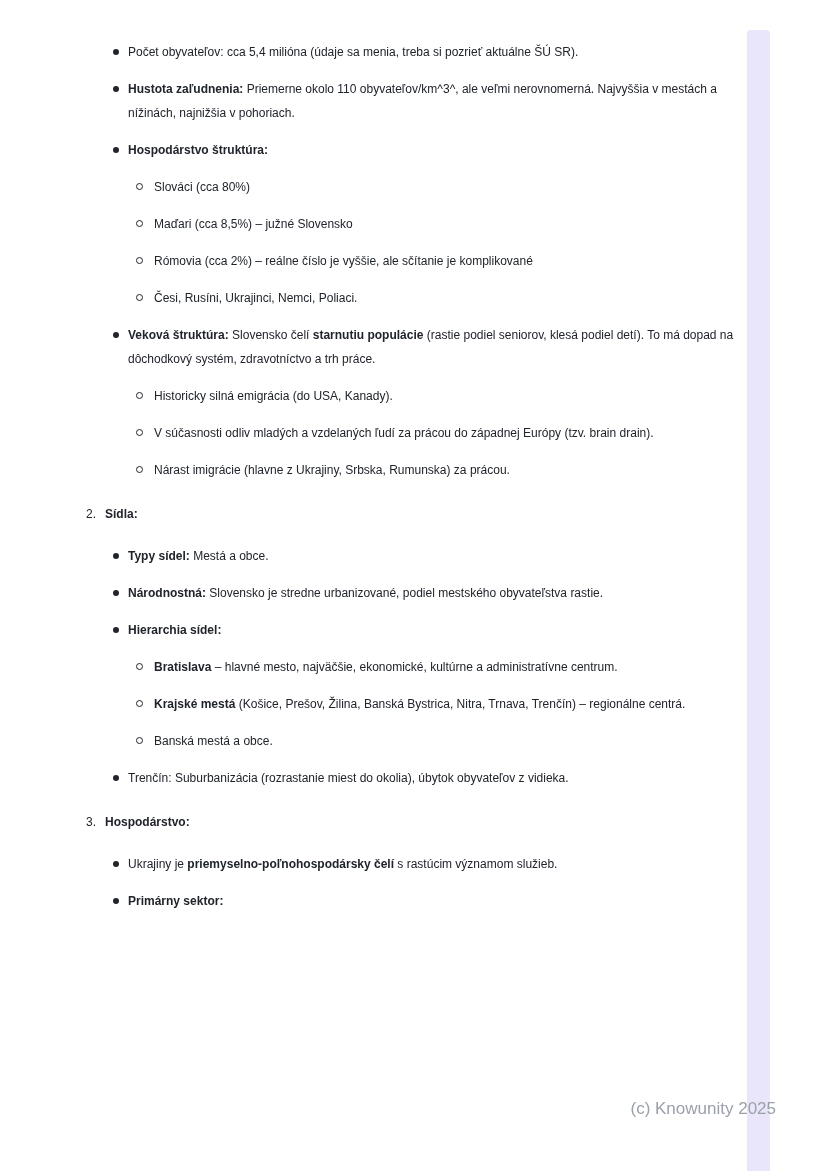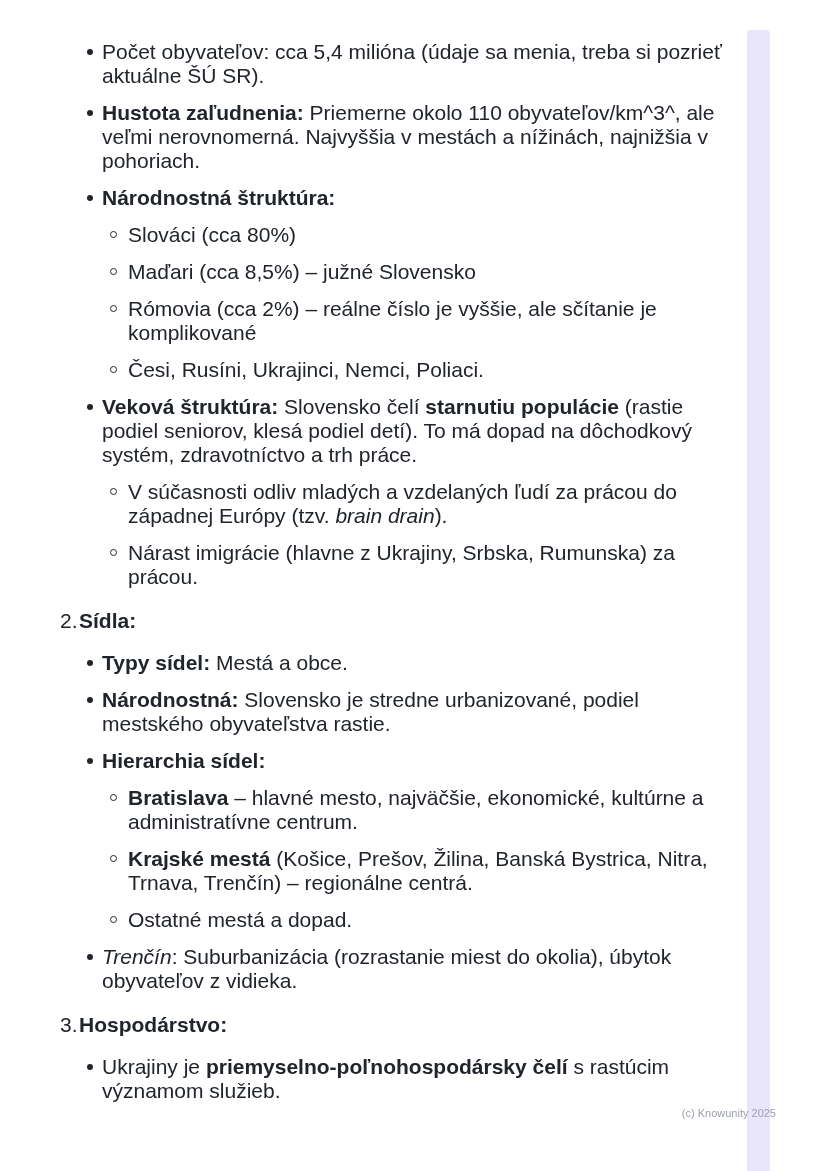--- a/index.html
+++ b/index.html
@@ -6,53 +6,53 @@
   html, body { width: 828px; height: 1171px; }
   body {
     background: #ffffff;
     font-family: "Liberation Sans", "DejaVu Sans", sans-serif;
     color: #20242b;
     position: relative;
     overflow: hidden;
   }
   .content {
     position: absolute;
-    left: 60px;
+    left: 86px;
     top: 40px;
     width: 668px;
-    font-size: 21px;
+    font-size: 12px;
     line-height: 24px;
   }
   .row { display: flex; align-items: flex-start; margin-bottom: 13px; }
   .row.num { margin-top: 20px; margin-bottom: 18px; }
   .row.li1 { margin-left: 27px; }
   .row.li2 { margin-left: 50px; }
   .marker { flex: 0 0 auto; }
   .row.num .marker { width: 19px; }
   .row.li1 .marker { width: 15px; padding-top: 9px; }
   .row.li2 .marker { width: 18px; padding-top: 8px; }
   .dot  { width: 6px; height: 6px; border-radius: 50%; background: currentColor; display: block; }
   .ring { width: 7px; height: 7px; border-radius: 50%; border: 1.5px solid currentColor; display: block; }
   .text { flex: 1 1 auto; }
   .b { font-weight: 700; }
-  .i { font-style: italic; }
+  .i { }
   .side-panel {
     position: absolute;
     top: 30px;
     right: 58px;
     width: 23px;
     height: calc(100% - 30px);
     background: #e9e6fb;
     border-radius: 4px 4px 0 0;
   }
   .watermark {
     position: absolute;
     right: 52px;
     bottom: 52px;
-    font-size: 11px;
+    font-size: 17px;
     color: #9ba1aa;
     z-index: 2;
     white-space: nowrap;
   }
 </style>
 </head>
 <body style="color: rgb(32, 36, 43);">
 
 <div class="content" id="doc">
     <div class="row li1">
@@ -64,21 +64,21 @@
     <div class="row li1">
       <span class="marker">
         <span class="dot"></span>
       </span>
       <span class="text"><span class="b">Hustota zaľudnenia:</span><span> Priemerne okolo 110 obyvateľov/km^3^, ale veľmi nerovnomerná. Najvyššia v mestách a nížinách, najnižšia v pohoriach.</span></span>
     </div>
     <div class="row li1">
       <span class="marker">
         <span class="dot"></span>
       </span>
-      <span class="text"><span class="b">Národnostná štruktúra:</span></span>
+      <span class="text"><span class="b">Hospodárstvo štruktúra:</span></span>
     </div>
     <div class="row li2">
       <span class="marker">
         <span class="ring"></span>
       </span>
       <span class="text"><span>Slováci (cca 80%)</span></span>
     </div>
     <div class="row li2">
       <span class="marker">
         <span class="ring"></span>
@@ -95,20 +95,26 @@
       <span class="marker">
         <span class="ring"></span>
       </span>
       <span class="text"><span>Česi, Rusíni, Ukrajinci, Nemci, Poliaci.</span></span>
     </div>
     <div class="row li1">
       <span class="marker">
         <span class="dot"></span>
       </span>
       <span class="text"><span class="b">Veková štruktúra:</span><span> Slovensko čelí </span><span class="b">starnutiu populácie</span><span> (rastie podiel seniorov, klesá podiel detí). To má dopad na dôchodkový systém, zdravotníctvo a trh práce.</span></span>
+    </div>
+    <div class="row li2">
+      <span class="marker">
+        <span class="ring"></span>
+      </span>
+      <span class="text"><span>Historicky silná emigrácia (do USA, Kanady).</span></span>
     </div>
     <div class="row li2">
       <span class="marker">
         <span class="ring"></span>
       </span>
       <span class="text"><span>V súčasnosti odliv mladých a vzdelaných ľudí za prácou do západnej Európy (tzv. </span><span class="i">brain drain</span><span>).</span></span>
     </div>
     <div class="row li2">
       <span class="marker">
         <span class="ring"></span>
@@ -146,35 +152,41 @@
     <div class="row li2">
       <span class="marker">
         <span class="ring"></span>
       </span>
       <span class="text"><span class="b">Krajské mestá</span><span> (Košice, Prešov, Žilina, Banská Bystrica, Nitra, Trnava, Trenčín) – regionálne centrá.</span></span>
     </div>
     <div class="row li2">
       <span class="marker">
         <span class="ring"></span>
       </span>
-      <span class="text"><span>Ostatné mestá a dopad.</span></span>
+      <span class="text"><span>Banská mestá a obce.</span></span>
     </div>
     <div class="row li1">
       <span class="marker">
         <span class="dot"></span>
       </span>
       <span class="text"><span class="i">Trenčín</span><span>: Suburbanizácia (rozrastanie miest do okolia), úbytok obyvateľov z vidieka.</span></span>
     </div>
     <div class="row num">
       <span class="marker">3.</span>
       <span class="text"><span class="b">Hospodárstvo:</span></span>
     </div>
     <div class="row li1">
       <span class="marker">
         <span class="dot"></span>
       </span>
       <span class="text"><span>Ukrajiny je </span><span class="b">priemyselno-poľnohospodársky čelí</span><span> s rastúcim významom služieb.</span></span>
     </div>
+    <div class="row li1">
+      <span class="marker">
+        <span class="dot"></span>
+      </span>
+      <span class="text"><span class="b">Primárny sektor:</span></span>
+    </div>
   </div>
 
 <div class="side-panel" style="background: rgb(233, 230, 251);"></div>
 
 <div class="watermark" style="color: rgb(155, 161, 170);">(c) Knowunity 2025</div>
 
 </body></html>

